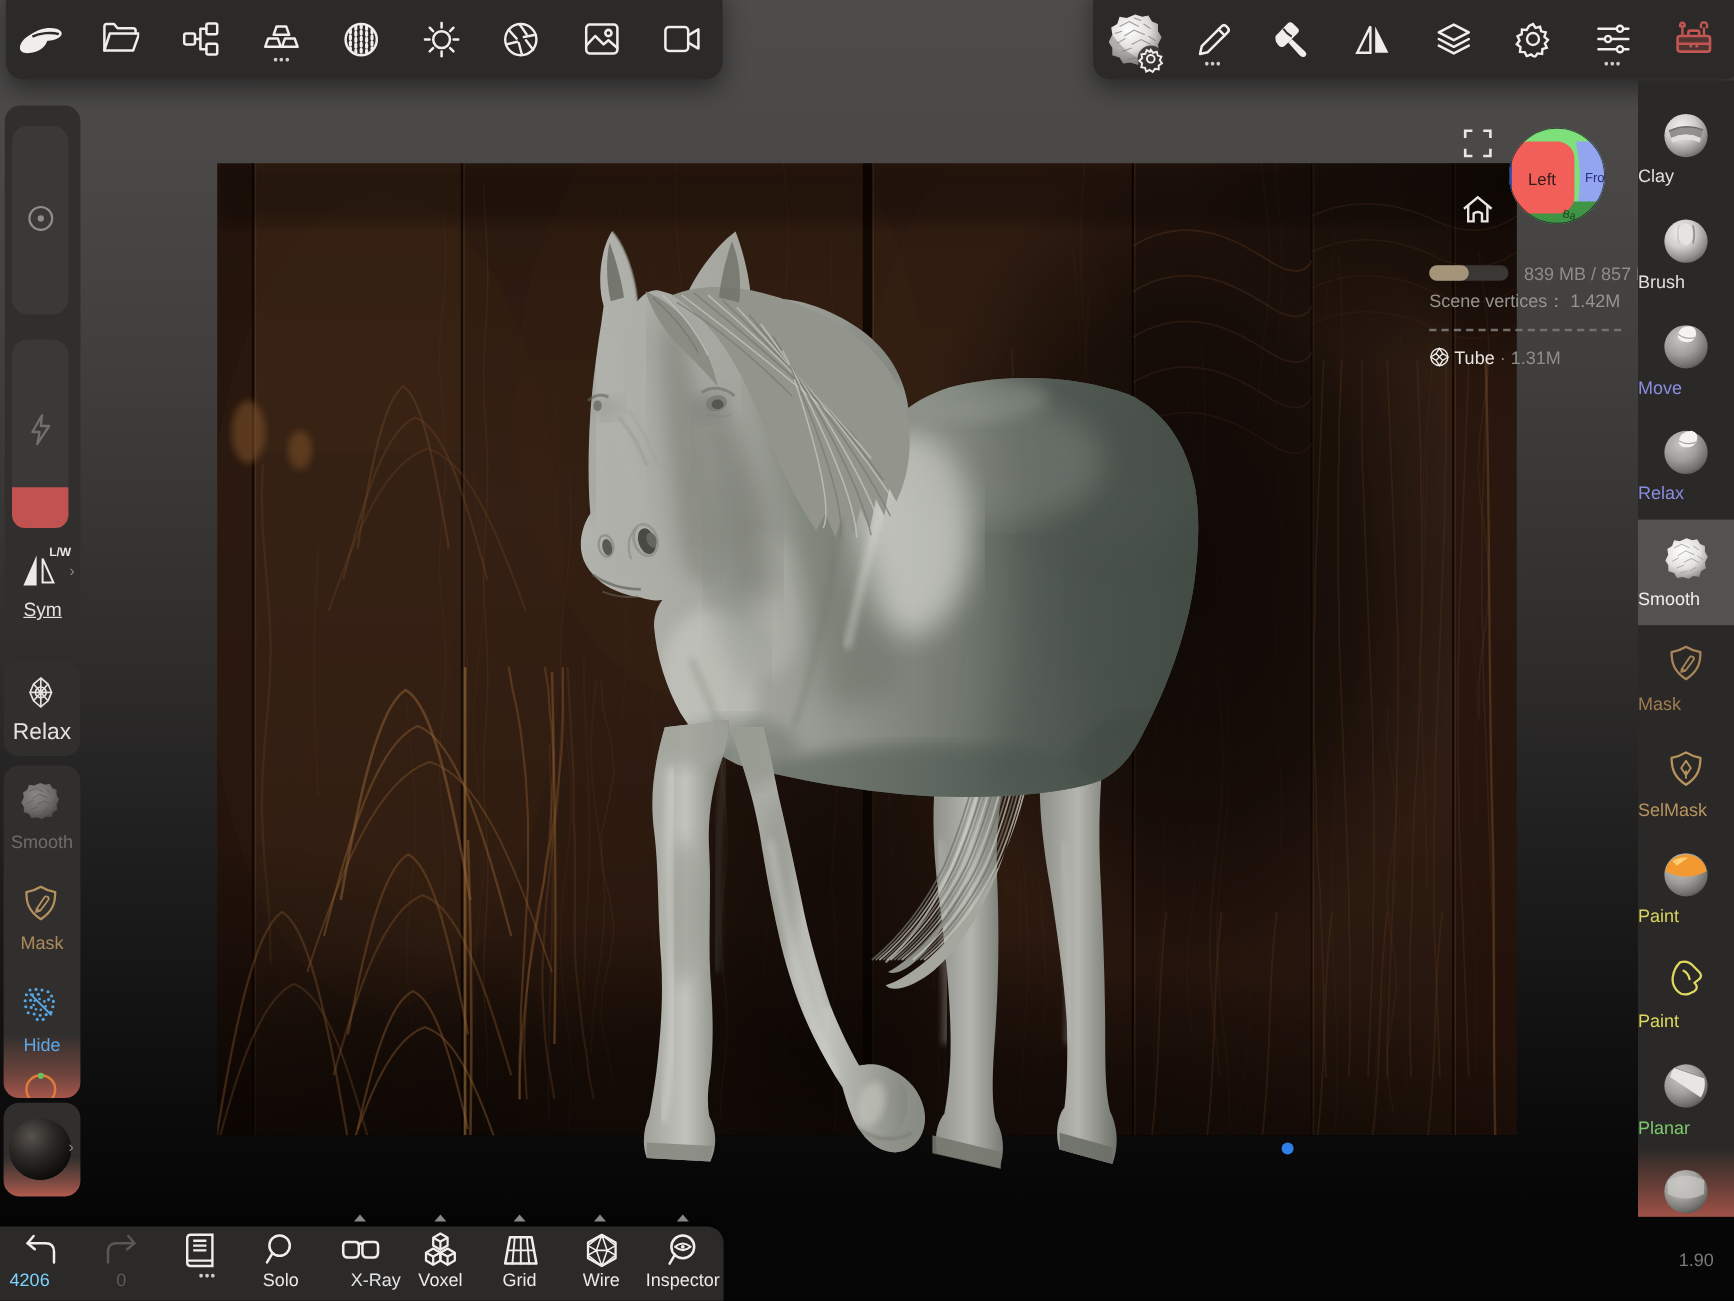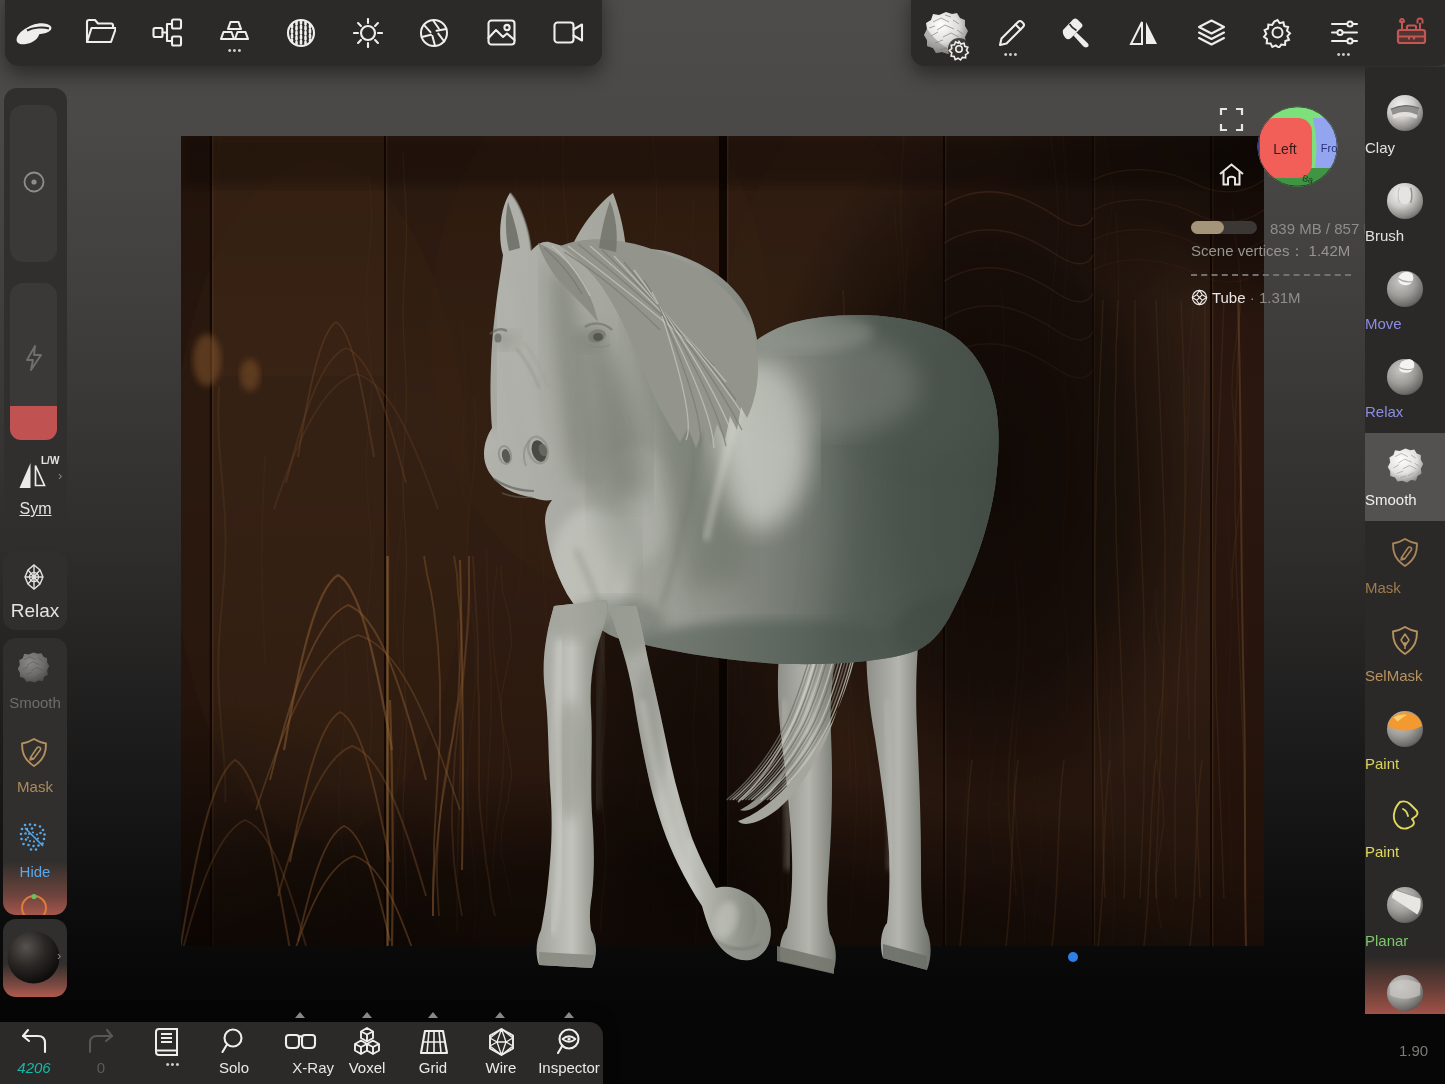--- a/index.html
+++ b/index.html
@@ -562,21 +562,21 @@
   <path d="M 2,19.5 L 29,19.5 M 11,13 L 11,10 Q 11,8.5 12.5,8.5 L 18.5,8.5 Q 20,8.5 20,10 L 20,13 M 13,19.5 L 13,22.5 M 18,19.5 L 18,22.5"></path>
   <path d="M 6,13 L 6,5 M 3.5,5 L 8.5,5 M 4,5 Q 4,2 6,2 Q 8,2 8,5" stroke-width="2"></path>
   <path d="M 24,13 L 24,6 M 21.5,2.5 Q 24,0.5 26.5,2.5 M 21.5,2.5 L 21.5,6.5 M 26.5,2.5 L 26.5,6.5" stroke-width="2"></path>
 </svg>
 
 <div class="botbar"></div>
 <svg class="icon-abs" style="left:20px;top:1028px" width="28" height="26" viewBox="0 0 28 26" fill="none" stroke="#f0eeec" stroke-width="2.1" stroke-linecap="round" stroke-linejoin="round">
   <path d="M 8,2 L 3,8 L 9,13"></path>
   <path d="M 3,8 L 18,8 Q 25,8 25,15 L 25,24"></path>
 </svg>
-<div class="ovl" style="left:8px;top:1059px;width:52px;text-align:center;color:#14b8a6;font-style:italic;">4206</div>
+<div class="ovl" style="left:8px;top:1059px;width:52px;color:#7dd3fc;">4206</div>
 <svg class="icon-abs" style="left:87px;top:1028px" width="28" height="26" viewBox="0 0 28 26" fill="none" stroke="#595755" stroke-width="2.1" stroke-linecap="round" stroke-linejoin="round">
   <path d="M 20,2 L 25,8 L 19,13"></path>
   <path d="M 25,8 L 10,8 Q 3,8 3,15 L 3,24"></path>
 </svg>
 <div class="ovl" style="left:75px;top:1059px;width:52px;text-align:center;color:#5d5b59;">0</div>
 <svg class="icon-abs" style="left:154px;top:1027px" width="27" height="30" viewBox="0 0 27 30" fill="none" stroke="#f0eeec" stroke-width="2">
   <path d="M 5,2 L 23,2 L 23,28 L 5,28 Q 2,28 2,25 L 2,5 Q 2,2 5,2 Z"></path>
   <path d="M 2,23.5 L 23,23.5 M 7,7 L 18,7 M 7,11 L 18,11 M 7,15 L 18,15"></path>
 </svg>
 <div style="position:absolute;left:165px;top:1058px;width:16px;text-align:center;color:#cfcdcb;font-size:11px;letter-spacing:1px;">•••</div>

